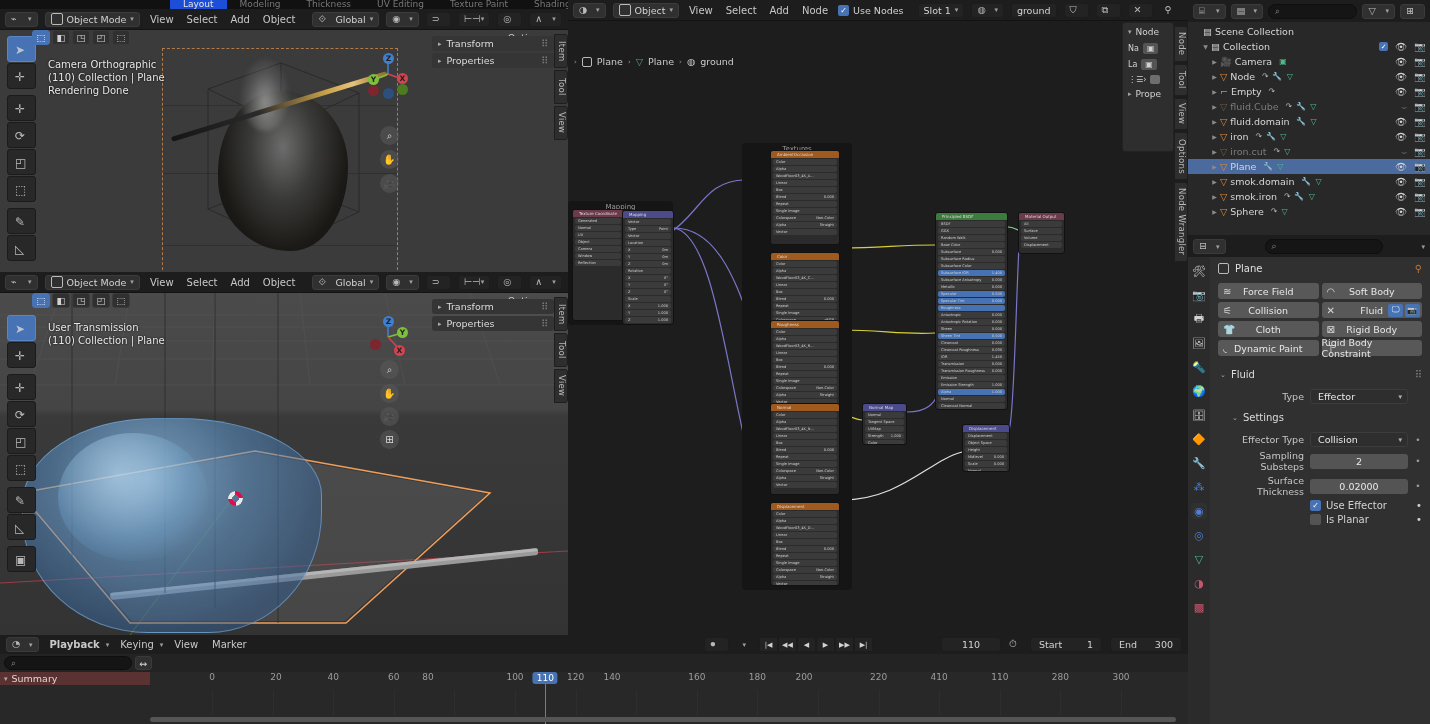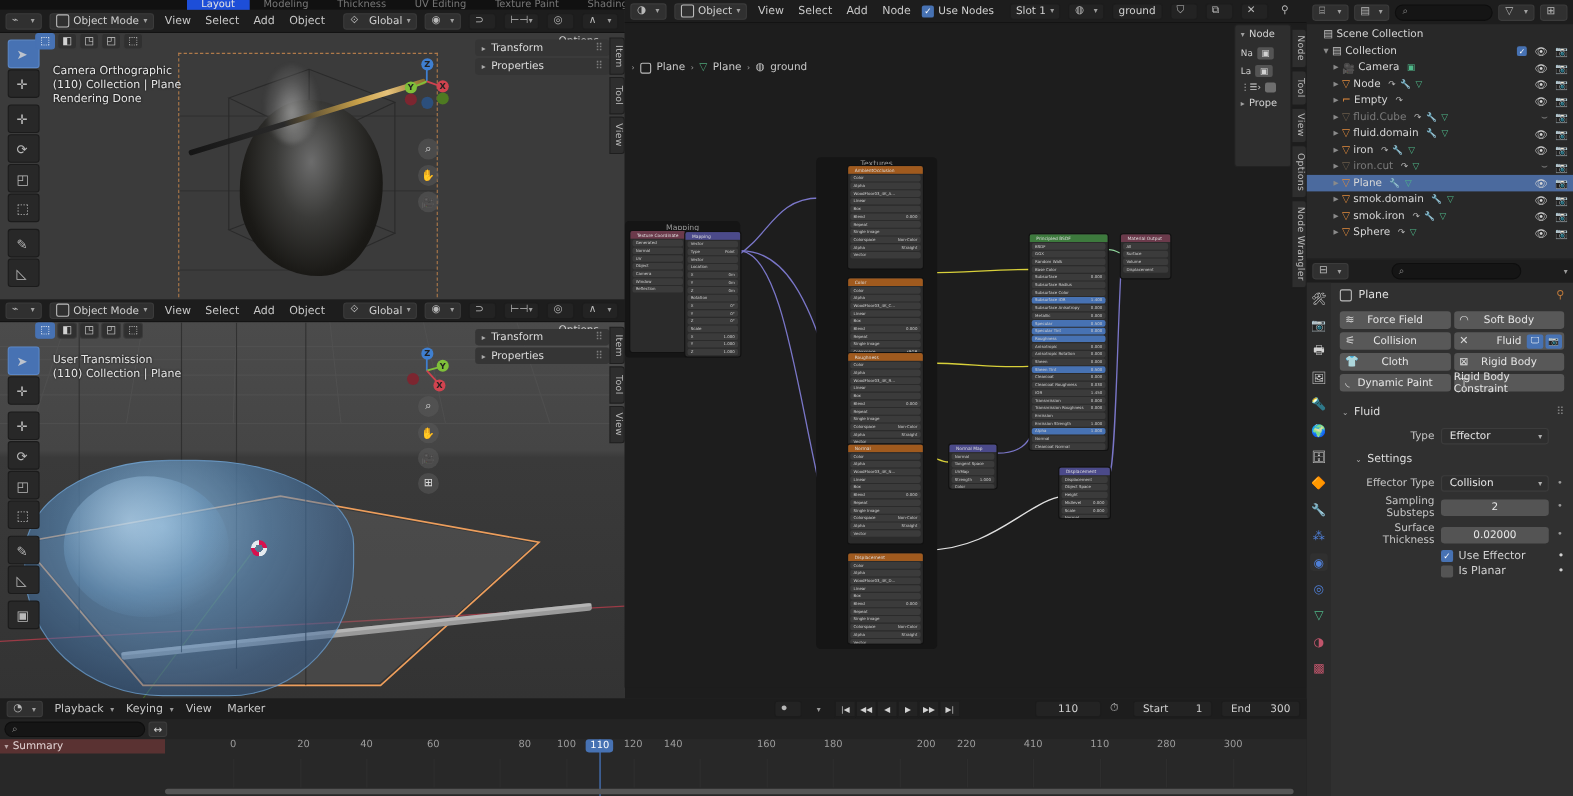--- a/index.html
+++ b/index.html
@@ -1090,21 +1090,21 @@
     </div>
   </div>
 </div>
 
 <div id="timeline" class="abs">
   <div class="tl-hdr">
     <div class="btn flat">
       <span class="ico">◔</span>
         <span class="chev">▾</span>
     </div>
-    <div class="row" style="gap:3px;">
+    <div class="row" style="gap:3px;font-weight:bold;">
       <span class="menu">Playback</span>
         <span class="chev">▾</span>
     </div>
     <div class="row" style="gap:3px;">
       <span class="menu">Keying</span>
         <span class="chev">▾</span>
     </div>
     <span class="menu">View</span>
     <span class="menu">Marker</span>
     <div style="flex:1"></div>
@@ -1154,33 +1154,33 @@
 
   <div class="tl-scroll" id="tl-scroll">
       <div class="tick" style="left: 212px;">0</div>
       <div class="gridline" style="left: 212px;"></div>
       <div class="tick" style="left: 276px;">20</div>
       <div class="gridline" style="left: 272.6px;"></div>
       <div class="tick" style="left: 333.2px;">40</div>
       <div class="gridline" style="left: 333.2px;"></div>
       <div class="tick" style="left: 393.8px;">60</div>
       <div class="gridline" style="left: 393.8px;"></div>
-      <div class="tick" style="left: 477px;">80</div>
+      <div class="tick" style="left: 428px;">80</div>
       <div class="gridline" style="left: 454.4px;"></div>
       <div class="tick" style="left: 515px;">100</div>
       <div class="gridline" style="left: 515px;"></div>
       <div class="tick" style="left: 575.6px;">120</div>
       <div class="gridline" style="left: 575.6px;"></div>
       <div class="tick" style="left: 612px;">140</div>
       <div class="gridline" style="left: 636.2px;"></div>
       <div class="tick" style="left: 696.8px;">160</div>
       <div class="gridline" style="left: 696.8px;"></div>
       <div class="tick" style="left: 757.4px;">180</div>
       <div class="gridline" style="left: 757.4px;"></div>
-      <div class="tick" style="left: 842px;">200</div>
+      <div class="tick" style="left: 804px;">200</div>
       <div class="gridline" style="left: 818px;"></div>
       <div class="tick" style="left: 878.6px;">220</div>
       <div class="gridline" style="left: 878.6px;"></div>
       <div class="tick" style="left: 939.2px;">410</div>
       <div class="gridline" style="left: 939.2px;"></div>
       <div class="tick" style="left: 999.8px;">110</div>
       <div class="gridline" style="left: 999.8px;"></div>
       <div class="tick" style="left: 1060.4px;">280</div>
       <div class="gridline" style="left: 1060.4px;"></div>
       <div class="tick" style="left: 1121px;">300</div>

